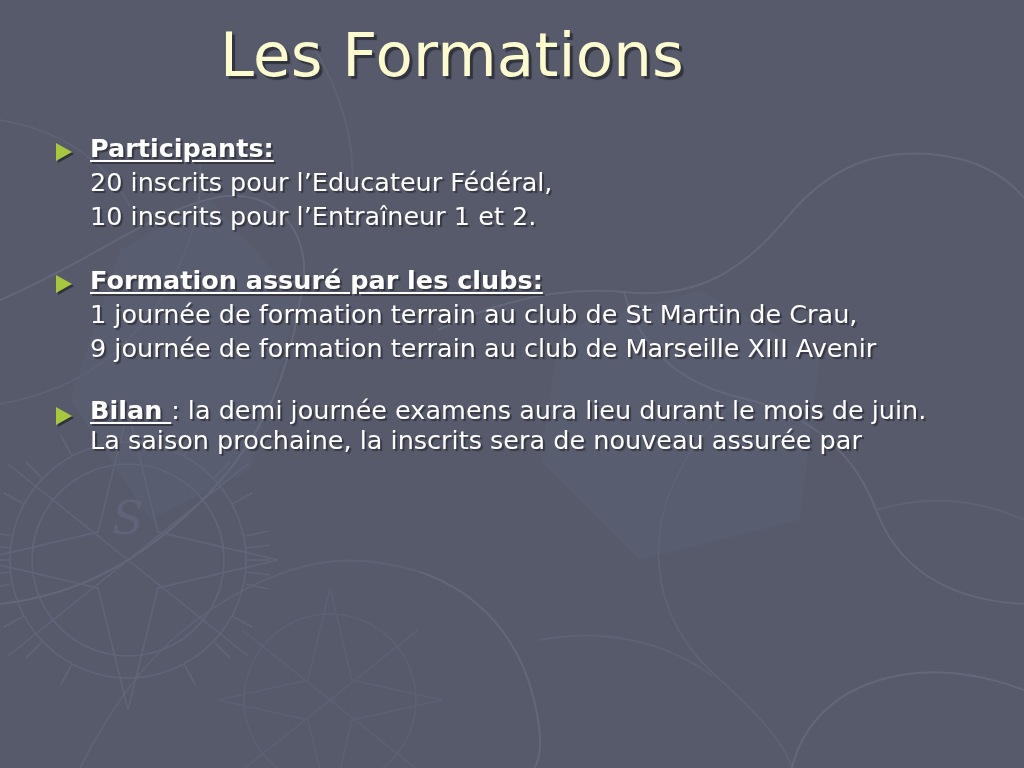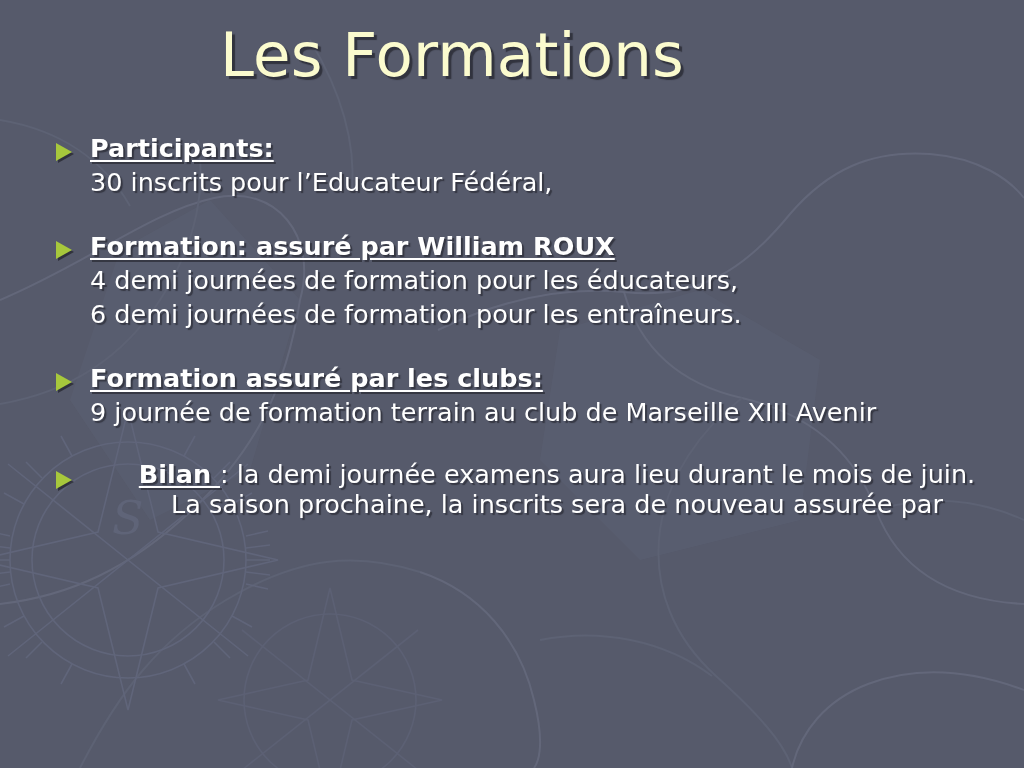--- a/index.html
+++ b/index.html
@@ -73,21 +73,21 @@
     position: absolute;
     left: 0;
     top: 131px;
     width: 1024px;
   }
   .block {
     position: relative;
     padding-left: 90px;
     margin-bottom: 30px;
   }
-  .block:last-child { margin-bottom: 4px; text-align: center; }
+  .block:last-child { margin-bottom: 4px; }
 
   .bullet {
     position: absolute;
     left: 56px;
     top: 12px;
     width: 0;
     height: 0;
     border-top: 9px solid transparent;
     border-bottom: 9px solid transparent;
     border-left: 16px solid #a7c83c;
@@ -158,33 +158,29 @@
     </g>
   </svg>
 
   <div id="title">Les Formations</div>
 
   <div id="body">
 
     <div class="block">
       <span class="bullet"></span>
       <div class="line head">Participants:</div>
-      <div class="line">30 inscrits pour l’Educateur Fédéral,</div>
+      <div class="line">20 inscrits pour l’Educateur Fédéral,</div>
+      <div class="line">10 inscrits pour l’Entraîneur 1 et 2.</div>
     </div>
 
-    <div class="block">
-      <span class="bullet"></span>
-      <div class="line head">Formation: assuré par William ROUX</div>
-      <div class="line">4 demi journées de formation pour les éducateurs,</div>
-      <div class="line">6 demi journées de formation pour les entraîneurs.</div>
-    </div>
 
     <div class="block">
       <span class="bullet"></span>
       <div class="line head">Formation assuré par les clubs:</div>
+      <div class="line">1 journée de formation terrain au club de St Martin de Crau,</div>
       <div class="line">9 journée de formation terrain au club de Marseille XIII Avenir</div>
     </div>
 
     <div class="block tight">
       <span class="bullet"></span>
       <div class="line mixed"><span class="hd">Bilan </span><span>: la demi journée examens aura lieu durant le mois de juin.</span></div>
       <div class="line">La saison prochaine, la inscrits sera de nouveau assurée par</div>
     </div>
 
   </div>

